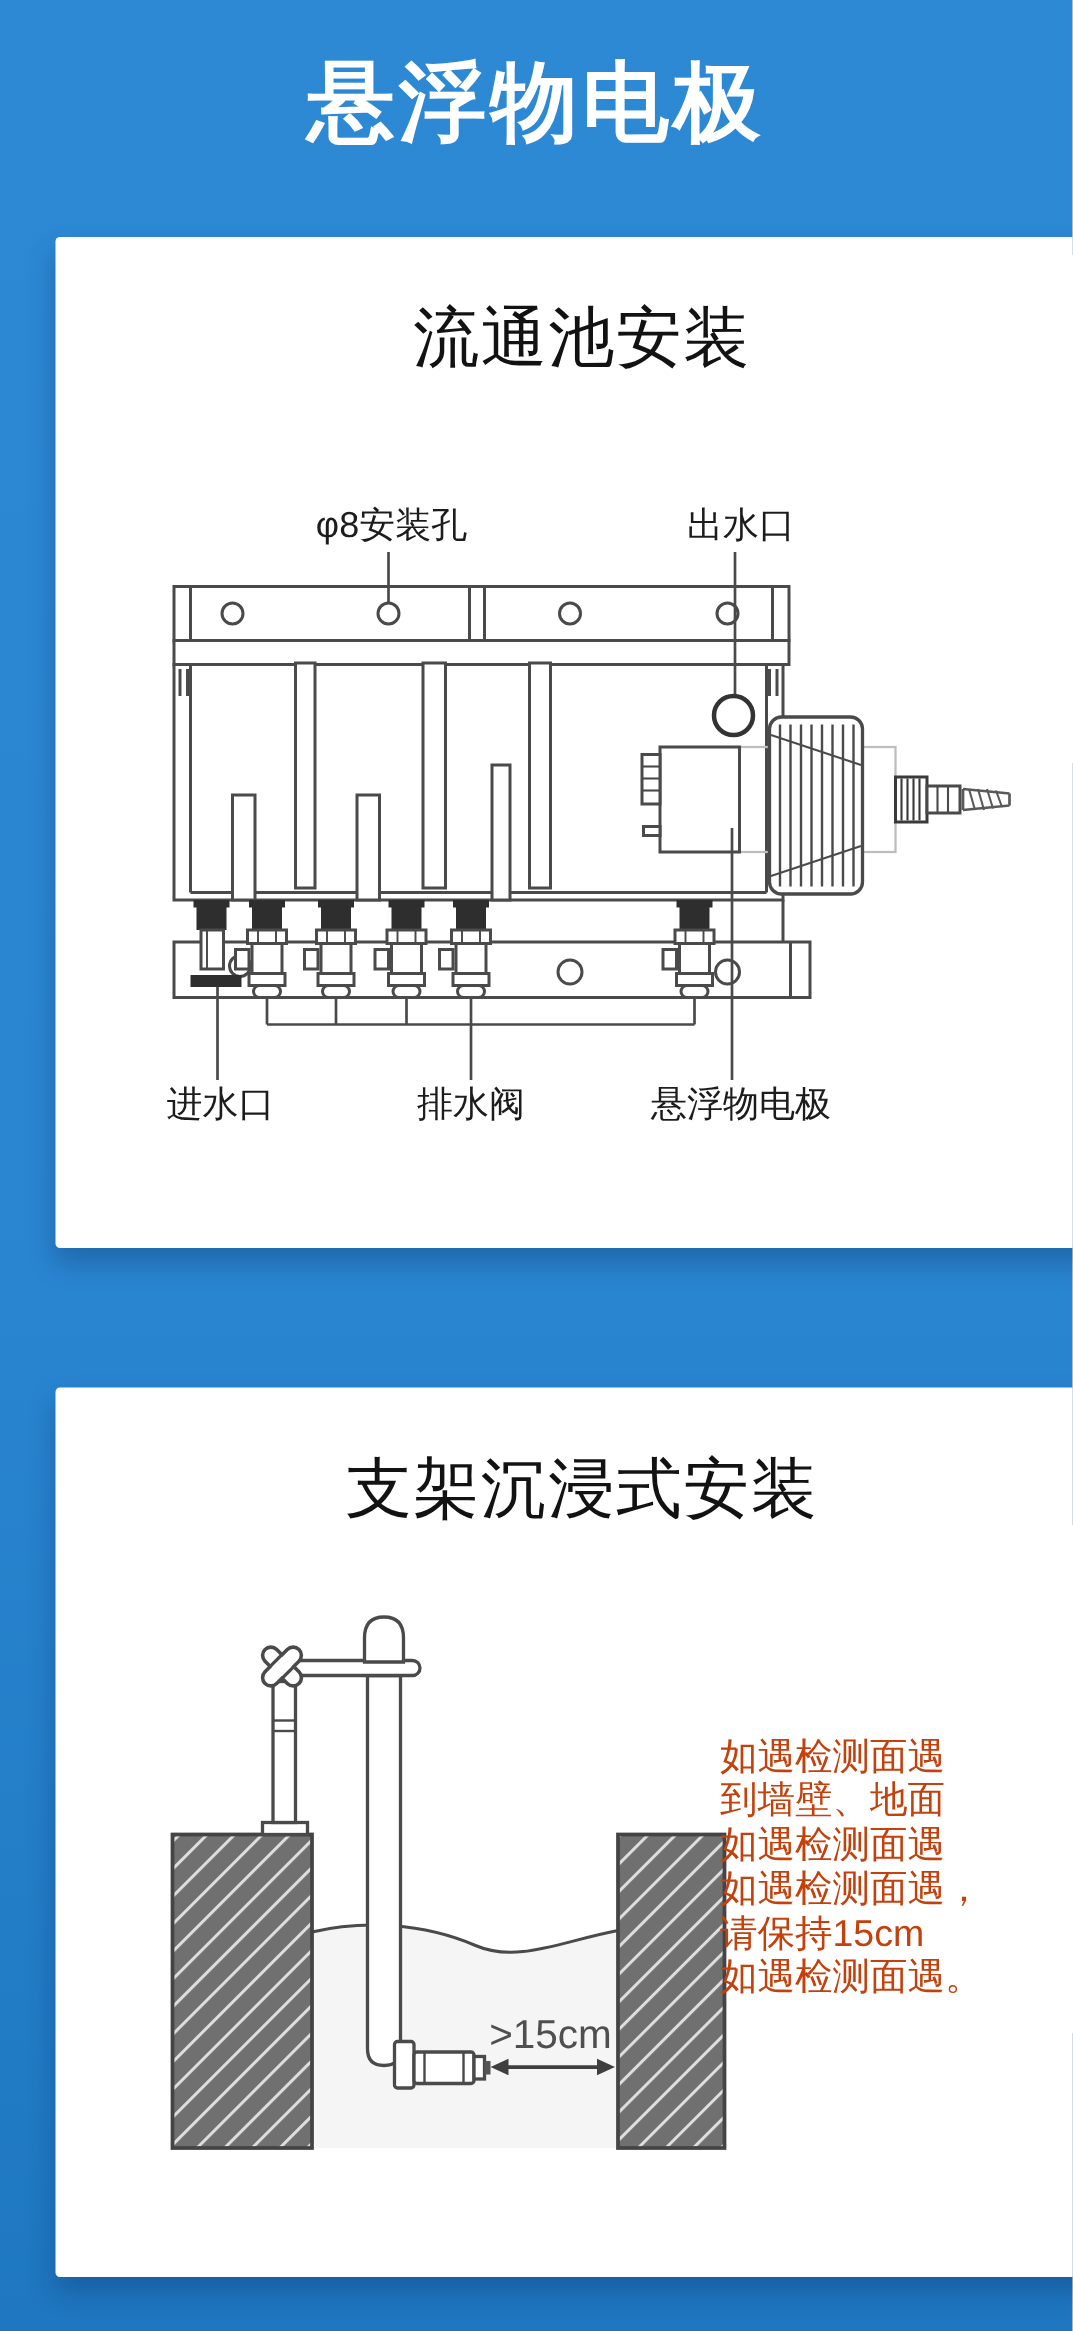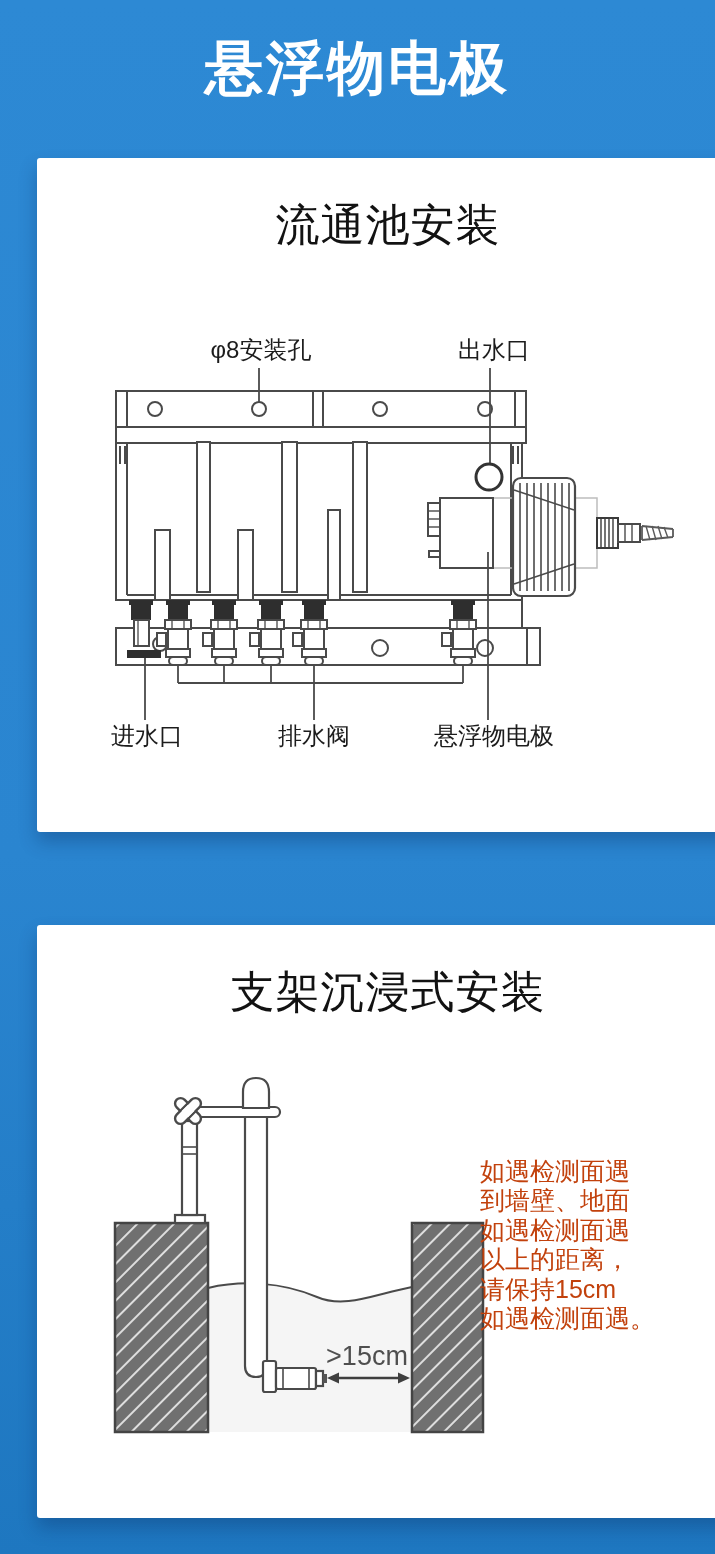--- a/index.html
+++ b/index.html
@@ -219,19 +219,19 @@
         <polygon points="260,453 272,447.5 272,458.5" stroke="none"></polygon>
         <polygon points="343,453 331,447.5 331,458.5" stroke="none"></polygon>
       </g>
       <text x="300" y="440" font-size="27" fill="#4f4f4f" text-anchor="middle">&gt;15cm</text>
     </svg>
 
     <div class="note">
       <div>如遇检测面遇</div>
       <div>到墙壁、地面</div>
       <div>如遇检测面遇</div>
-      <div>以上的距离，</div>
+      <div>如遇检测面遇，</div>
       <div>请保持15cm</div>
       <div>如遇检测面遇。</div>
     </div>
   </section>
 
 </div>
 
 </body></html>

